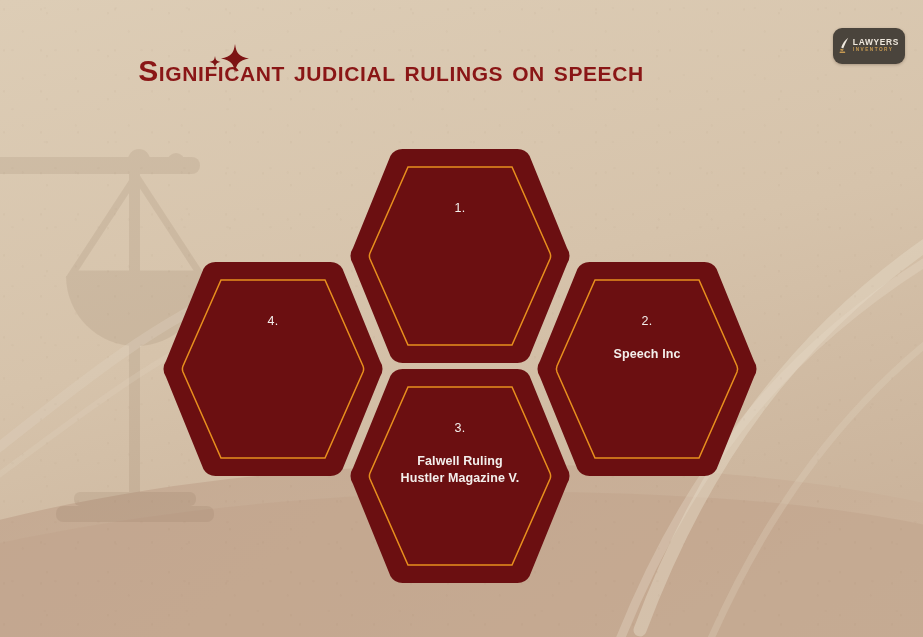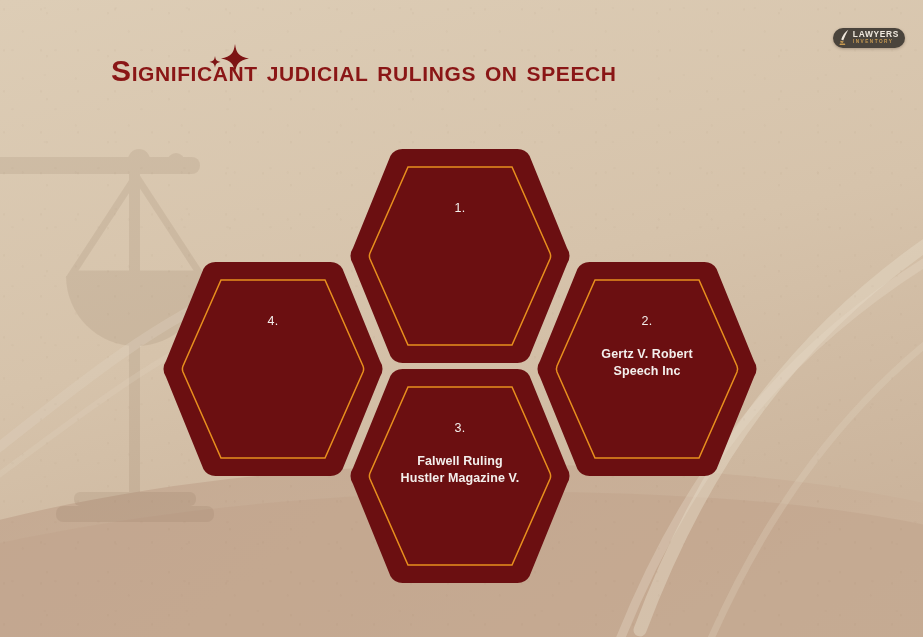--- a/index.html
+++ b/index.html
@@ -41,21 +41,21 @@
       radial-gradient(circle at 63% 12%, rgba(120,90,60,.05) 0 1px, transparent 1.4px);
     background-size: 37px 41px, 53px 47px, 61px 43px, 43px 59px, 71px 67px;
   }
 
   
   .title-block {
     position: absolute;
     left: 0;
     top: 52px;
     width: 782px;
-    text-align: left;
+    text-align: center;
     z-index: 6;
   }
   .page-title {
     margin: 0 auto;
     width: 560px;
     color: #8a1616;
     font-family: "Liberation Sans", sans-serif;
     font-weight: bold;
     font-size: 30px;
     font-variant: small-caps;
@@ -73,22 +73,22 @@
     height: 40px;
     z-index: 7;
   }
 
   
   .logo {
     position: absolute;
     right: 18px;
     top: 28px;
     width: 72px;
-    height: 20px;
-    border-radius: 14px;
+    height: 36px;
+    border-radius: 9px;
     background: #4a443c;
     box-shadow: 0 1px 3px rgba(60,40,25,.30);
     display: flex;
     align-items: center;
     justify-content: center;
     z-index: 8;
   }
   .logo-inner {
     display: flex;
     align-items: center;
@@ -241,21 +241,20 @@
   </div>
 
   <div class="hex" id="hex2">
     <svg width="230" height="230" viewBox="0 0 230 230" xmlns="http://www.w3.org/2000/svg">
       <path d="M 57.5 8 L 172.5 8 A 14 14 0 0 1 184.5 14.8 L 222 107 A 14 14 0 0 1 222 123 L 184.5 215.2 A 14 14 0 0 1 172.5 222 L 57.5 222 A 14 14 0 0 1 45.5 215.2 L 8 123 A 14 14 0 0 1 8 107 L 45.5 14.8 A 14 14 0 0 1 57.5 8 Z" fill="#6b0f11"></path>
       <path d="M 63 26 L 167 26 L 205 112 A 8 8 0 0 1 205 118 L 167 204 L 63 204 L 25 118 A 8 8 0 0 1 25 112 Z" fill="none" stroke="#e8901e" stroke-width="1.5"></path>
     </svg>
     <div class="hex-label">
       <div class="hex-num">2.</div>
       <div class="hex-text">
-        <div>Gertz V. Robert</div>
         <div>Speech Inc</div>
       </div>
     </div>
   </div>
 
   <div class="hex" id="hex3">
     <svg width="230" height="230" viewBox="0 0 230 230" xmlns="http://www.w3.org/2000/svg">
       <path d="M 57.5 8 L 172.5 8 A 14 14 0 0 1 184.5 14.8 L 222 107 A 14 14 0 0 1 222 123 L 184.5 215.2 A 14 14 0 0 1 172.5 222 L 57.5 222 A 14 14 0 0 1 45.5 215.2 L 8 123 A 14 14 0 0 1 8 107 L 45.5 14.8 A 14 14 0 0 1 57.5 8 Z" fill="#6b0f11"></path>
       <path d="M 63 26 L 167 26 L 205 112 A 8 8 0 0 1 205 118 L 167 204 L 63 204 L 25 118 A 8 8 0 0 1 25 112 Z" fill="none" stroke="#e8901e" stroke-width="1.5"></path>
     </svg>

